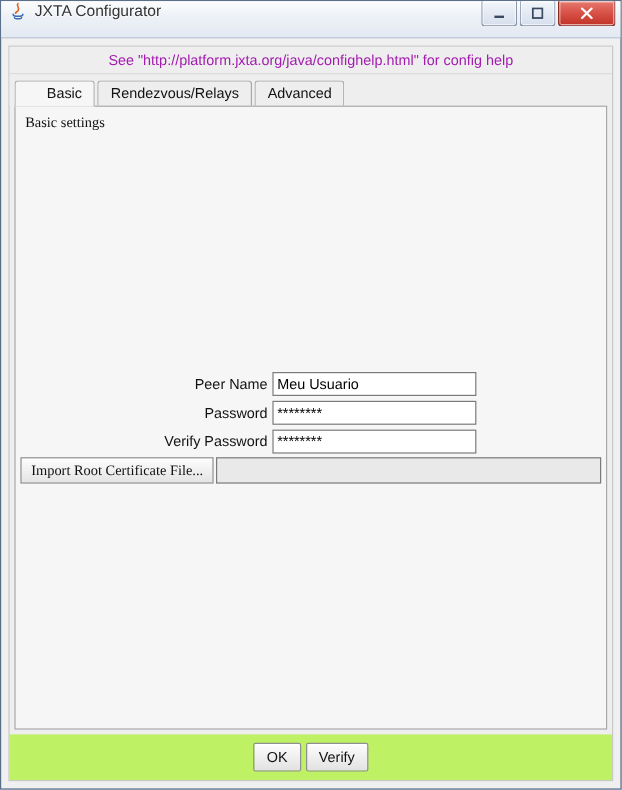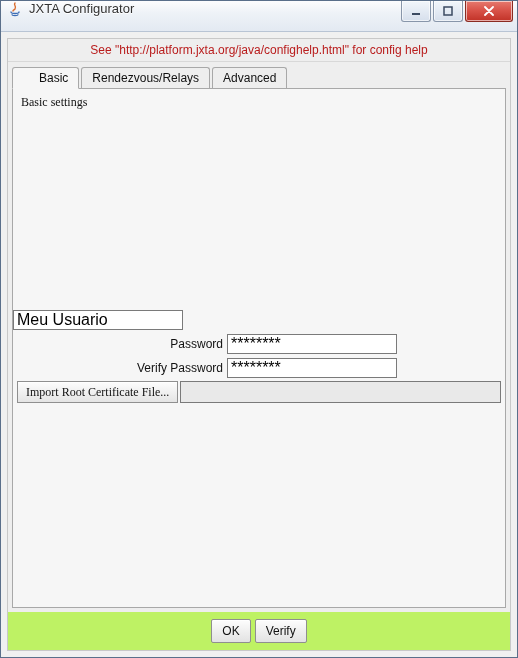--- a/index.html
+++ b/index.html
@@ -78,21 +78,21 @@
     margin: 6px;
     background: #eeeeee;
     border: 1px solid #c8c8c8;
     display: flex;
     flex-direction: column;
   }
   .help-bar {
     background: #eeeeee;
     text-align: center;
     padding: 4px 0;
-    color: #b91c1c;
+    color: #a21caf;
     border-bottom: 1px solid #d8d8d8;
   }
 
   
   .tabstrip {
     display: flex;
     padding: 4px 4px 0 4px;
     background: #eeeeee;
   }
   .tab {
@@ -146,21 +146,21 @@
     text-align: right;
     padding-right: 4px;
     color: #111;
   }
   .text-input {
     width: 170px;
     height: 20px;
     border: 1px solid #7a7a7a;
     background: #fff;
     font-family: inherit;
-    font-size: 16px;
+    font-size: 12px;
     padding: 0 3px;
     box-sizing: border-box;
   }
 
   .cert-row {
     display: flex;
     align-items: stretch;
     height: 22px;
     margin: 2px 4px 0 4px;
   }
@@ -246,20 +246,21 @@
       <div class="tab">Rendezvous/Relays</div>
       <div class="tab">Advanced</div>
     </div>
 
     <div class="tab-panel">
       <div class="section-title">Basic settings</div>
 
       <div class="form-area">
 
         <div class="form-row">
+          <div class="form-label">Peer Name</div>
           <input class="text-input" type="text" value="Meu Usuario" style="">
         </div>
 
         <div class="form-row">
           <div class="form-label">Password</div>
           <input class="text-input" type="text" value="********" style="">
         </div>
 
         <div class="form-row">
           <div class="form-label">Verify Password</div>

